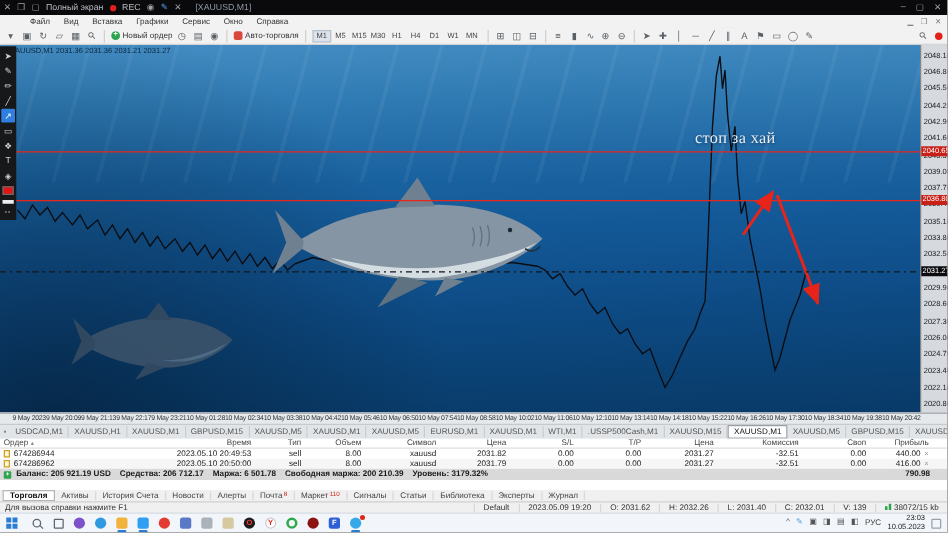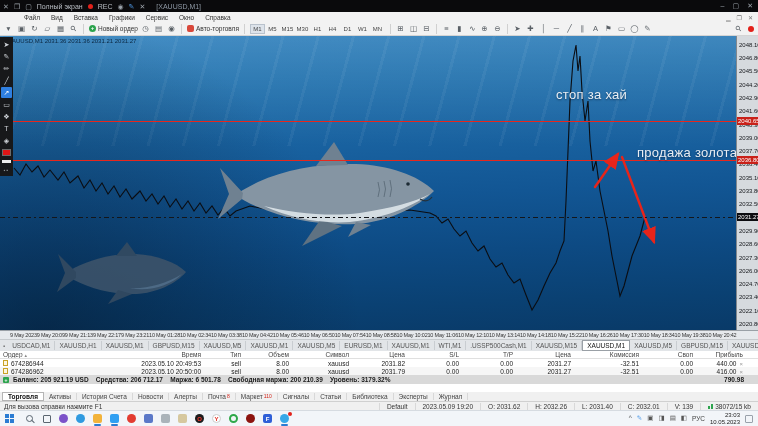--- a/index.html
+++ b/index.html
@@ -51,21 +51,21 @@
     repeating-linear-gradient(105deg,rgba(255,255,255,.05) 0 3px,rgba(255,255,255,0) 3px 34px);}
   #chart::after{content:'';position:absolute;inset:0;z-index:0;
     background:radial-gradient(circle at 6% 102%,rgba(3,22,42,.55),rgba(3,22,42,0) 42%);}
   #chart-svg{position:absolute;left:0;top:0;z-index:1;}
   #ohlc-label{position:absolute;left:8px;top:2px;z-index:3;font-size:6px;color:#0b2740;}
   .redline{position:absolute;left:0;width:736px;height:1px;background:#e8271c;z-index:2;}
   #dashline{position:absolute;left:0;width:736px;height:1px;z-index:2;
     background:repeating-linear-gradient(90deg,#14161a 0 5px,transparent 5px 8px,#14161a 8px 10px,transparent 10px 13px);}
   .annot{position:absolute;z-index:3;color:#e9eef4;font-size:13px;letter-spacing:.3px;
     text-shadow:0 1px 2px rgba(0,20,40,.55);white-space:nowrap;}
-  #annot-stop{left:556px;top:51px;}
+  #annot-stop{left:556px;top:66px;font-family:Liberation Serif, serif;}
   #annot-sell{left:637px;top:109px;}
   
   #paxis{position:absolute;left:736px;top:36px;width:22px;height:294px;background:#d6dade;
     border-left:1px solid #82878c;font-size:6px;color:#16181c;}
   .tick{position:absolute;left:0;width:100%;padding-left:2px;line-height:6px;}
   .pbox{position:absolute;left:0;width:22px;height:8px;line-height:8px;padding-left:1px;
     color:#fff;font-size:6px;z-index:2;}
   .pbox.red{background:#c92018;}
   .pbox.black{background:#0c0c10;}
   
@@ -289,21 +289,20 @@
       <g stroke="#e8241a" stroke-width="2.4" fill="none" stroke-linecap="round">
         <path d="M595,151 L618,118" marker-end="url(#ah)"></path>
         <path d="M622,121 L654,206" marker-end="url(#ah)"></path>
       </g>
     </svg>
     <div class="redline" id="stop-line" style="top: 85px; background: rgb(232, 39, 28);"></div>
     <div class="redline" id="sell-line" style="top: 124px; background: rgb(232, 39, 28);"></div>
     <div id="dashline" style="top: 181px;"></div>
     <span id="ohlc-label">XAUUSD,M1 2031.36 2031.36 2031.21 2031.27</span>
     <span class="annot" id="annot-stop">стоп за хай</span>
-    <span class="annot" id="annot-sell">продажа золота</span>
   </div>
 
   <div id="paxis">
       <div class="tick" style="top: 6px;">2048.10</div>
       <div class="tick" style="top: 19px;">2046.80</div>
       <div class="tick" style="top: 32px;">2045.50</div>
       <div class="tick" style="top: 46px;">2044.20</div>
       <div class="tick" style="top: 59px;">2042.90</div>
       <div class="tick" style="top: 72px;">2041.60</div>
       <div class="tick" style="top: 86px;">2040.30</div>

